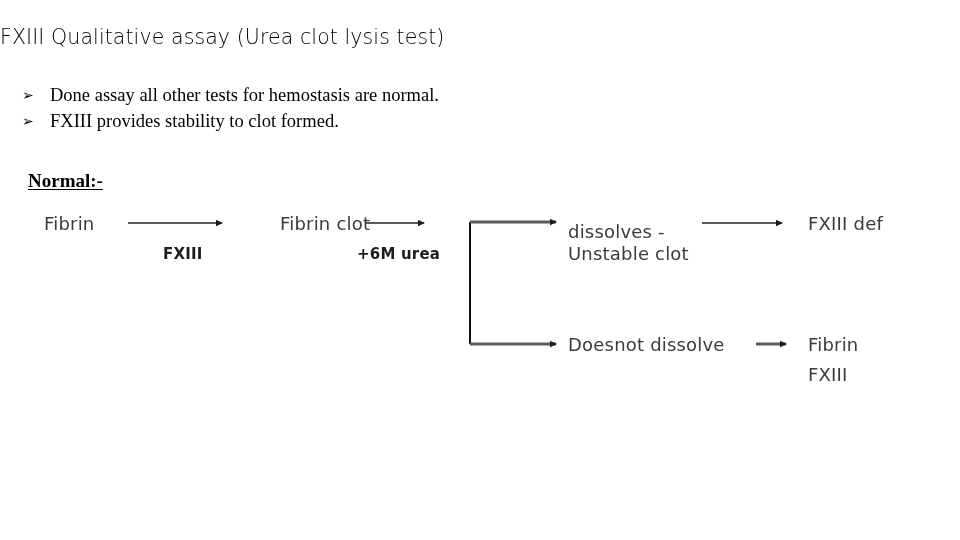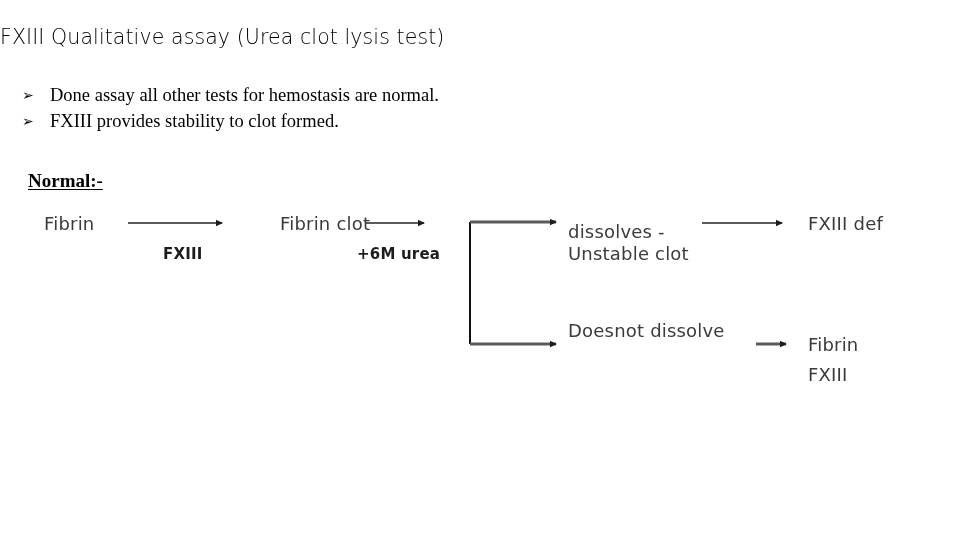--- a/index.html
+++ b/index.html
@@ -163,20 +163,20 @@
     <div class="dnode" style="left:248px; top:13px;margin-left:32px;">Fibrin clot</div>
 
     <div class="dlabel" style="left:357px; top:45px;">+6M urea</div>
 
     <div class="dnode" style="left:568px; top:13px;margin-top:8px;">dissolves -</div>
 
     <div class="dnode" style="left:568px; top:43px;">Unstable clot</div>
 
     <div class="dnode" style="left:808px; top:13px;text-align:center;">FXIII def</div>
 
-    <div class="dnode" style="left:568px; top:120px;">Doesnot dissolve</div>
+    <div class="dnode" style="left:568px; top:134px;">Doesnot dissolve</div>
 
     <div class="dnode" style="left:808px; top:134px;">Fibrin</div>
 
     <div class="dnode" style="left:808px; top:164px;">FXIII</div>
 
   </div>
 </div>
 
 </body></html>

